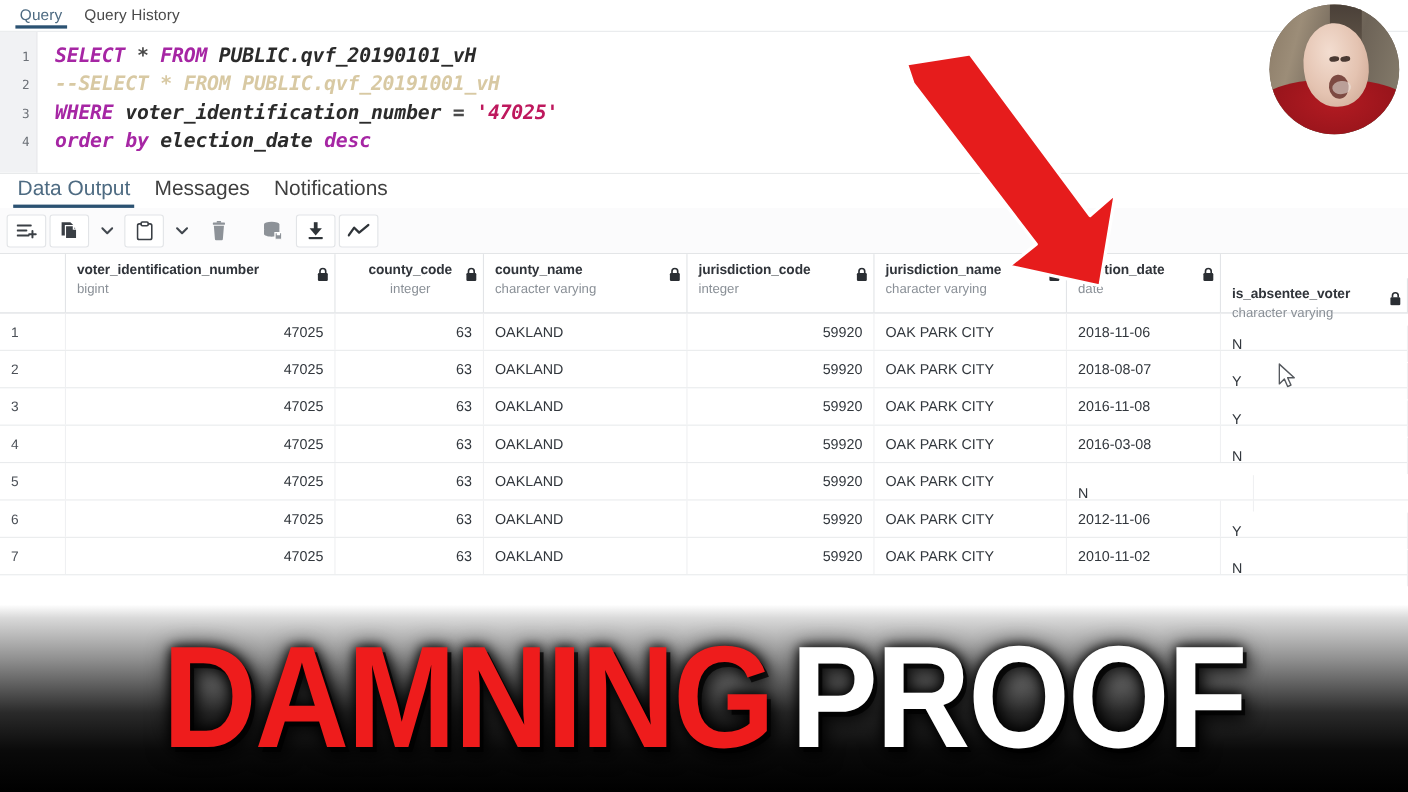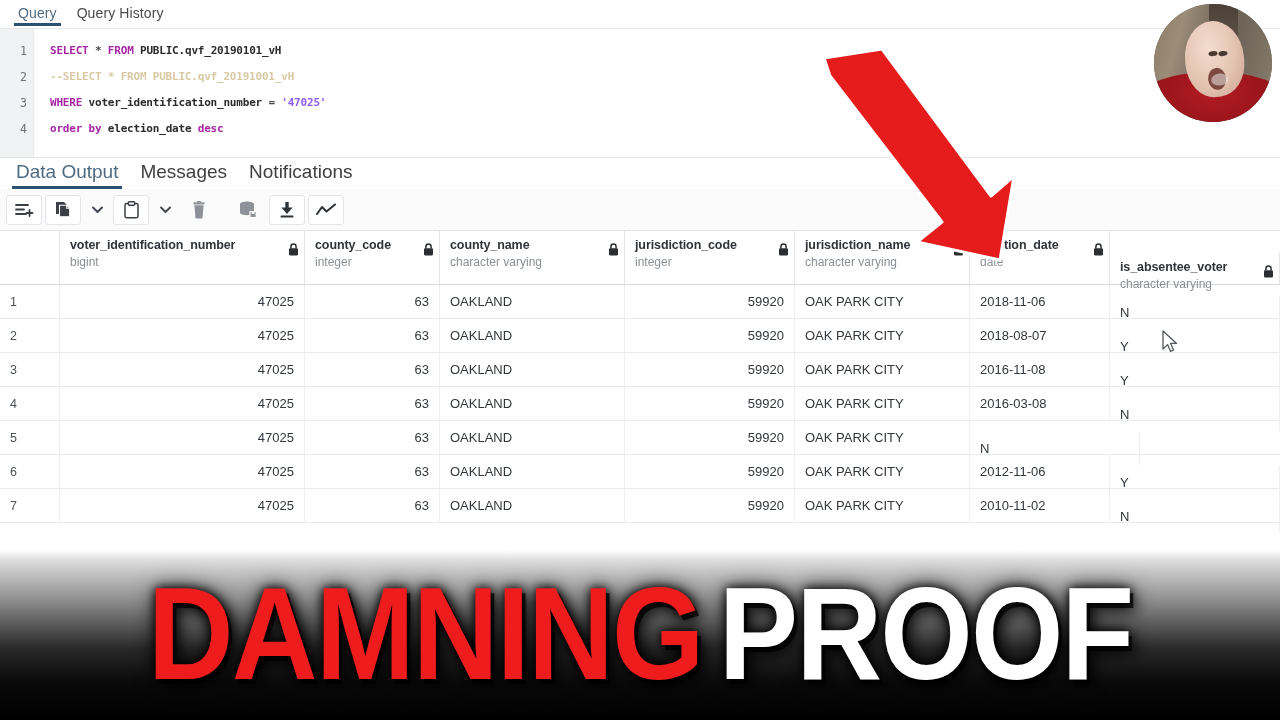--- a/index.html
+++ b/index.html
@@ -35,27 +35,27 @@
     width:34px; background:#f1f2f4; border-right:1px solid #e8e9ec;
     padding-top:9px; flex:0 0 34px;
   }
   .gutter div {
     font-family:"DejaVu Sans Mono", monospace; font-size:11.5px;
     color:#6d7278; text-align:right; padding-right:6px; height:26px; line-height:26px;
   }
   .code { flex:1; padding:9px 0 0 16px; }
   .code .ln {
     font-family:"DejaVu Sans Mono", monospace;
-    font-size:11px; height:26px; line-height:26px; white-space:pre;
-    font-weight:700; letter-spacing:-.2px;
+    font-size:18px; height:26px; line-height:26px; white-space:pre;
+    font-weight:700; letter-spacing:-.2px;font-style:italic;
   }
   .k  { color:#a626a4; }          
   .op { color:#4a4a4a; }
   .id { color:#2b2b2b; font-weight:700; }
-  .st { color:#8b5cf6; }          
+  .st { color:#be185d; }          
   .cm { color:#d8c9a3; font-weight:700; } 
 
   
   .outtabs {
     height:32px; display:flex; align-items:flex-end; padding-left:10px;
     border-top:1px solid #e3e5e7; background:#fff;
   }
   .outtabs .tab {
     font-size:19px; color:#3f3f3f; padding:3px 16px 6px 6px; position:relative;
   }
@@ -99,21 +99,21 @@
     border-right:1px solid #eff0f2; height:100%;
     display:flex; align-items:center; padding:0 10px;
     font-size:13px; color:#32373d; white-space:nowrap;
   }
   .cell.num { justify-content:flex-end; }
   .cell.rownum { justify-content:flex-start; color:#4b5057; font-size:12.5px; padding-left:10px; }
 
   
   .c0 { width:60px;  flex:0 0 60px; }
   .c1 { width:245px; flex:0 0 245px; }
-  .c2 { width:135px; flex:0 0 135px; }
+  .c2 { width:135px; flex:0 0 135px;align-items:center; }
   .c3 { width:185px; flex:0 0 185px; }
   .c4 { width:170px; flex:0 0 170px; }
   .c5 { width:175px; flex:0 0 175px; }
   .c6 { width:140px; flex:0 0 140px; }
   .c7 { width:170px; flex:0 0 170px;margin-top:22px; }
 
   
   
   .webcam {
     position:absolute; right:8px; top:4px; width:118px; height:118px;

